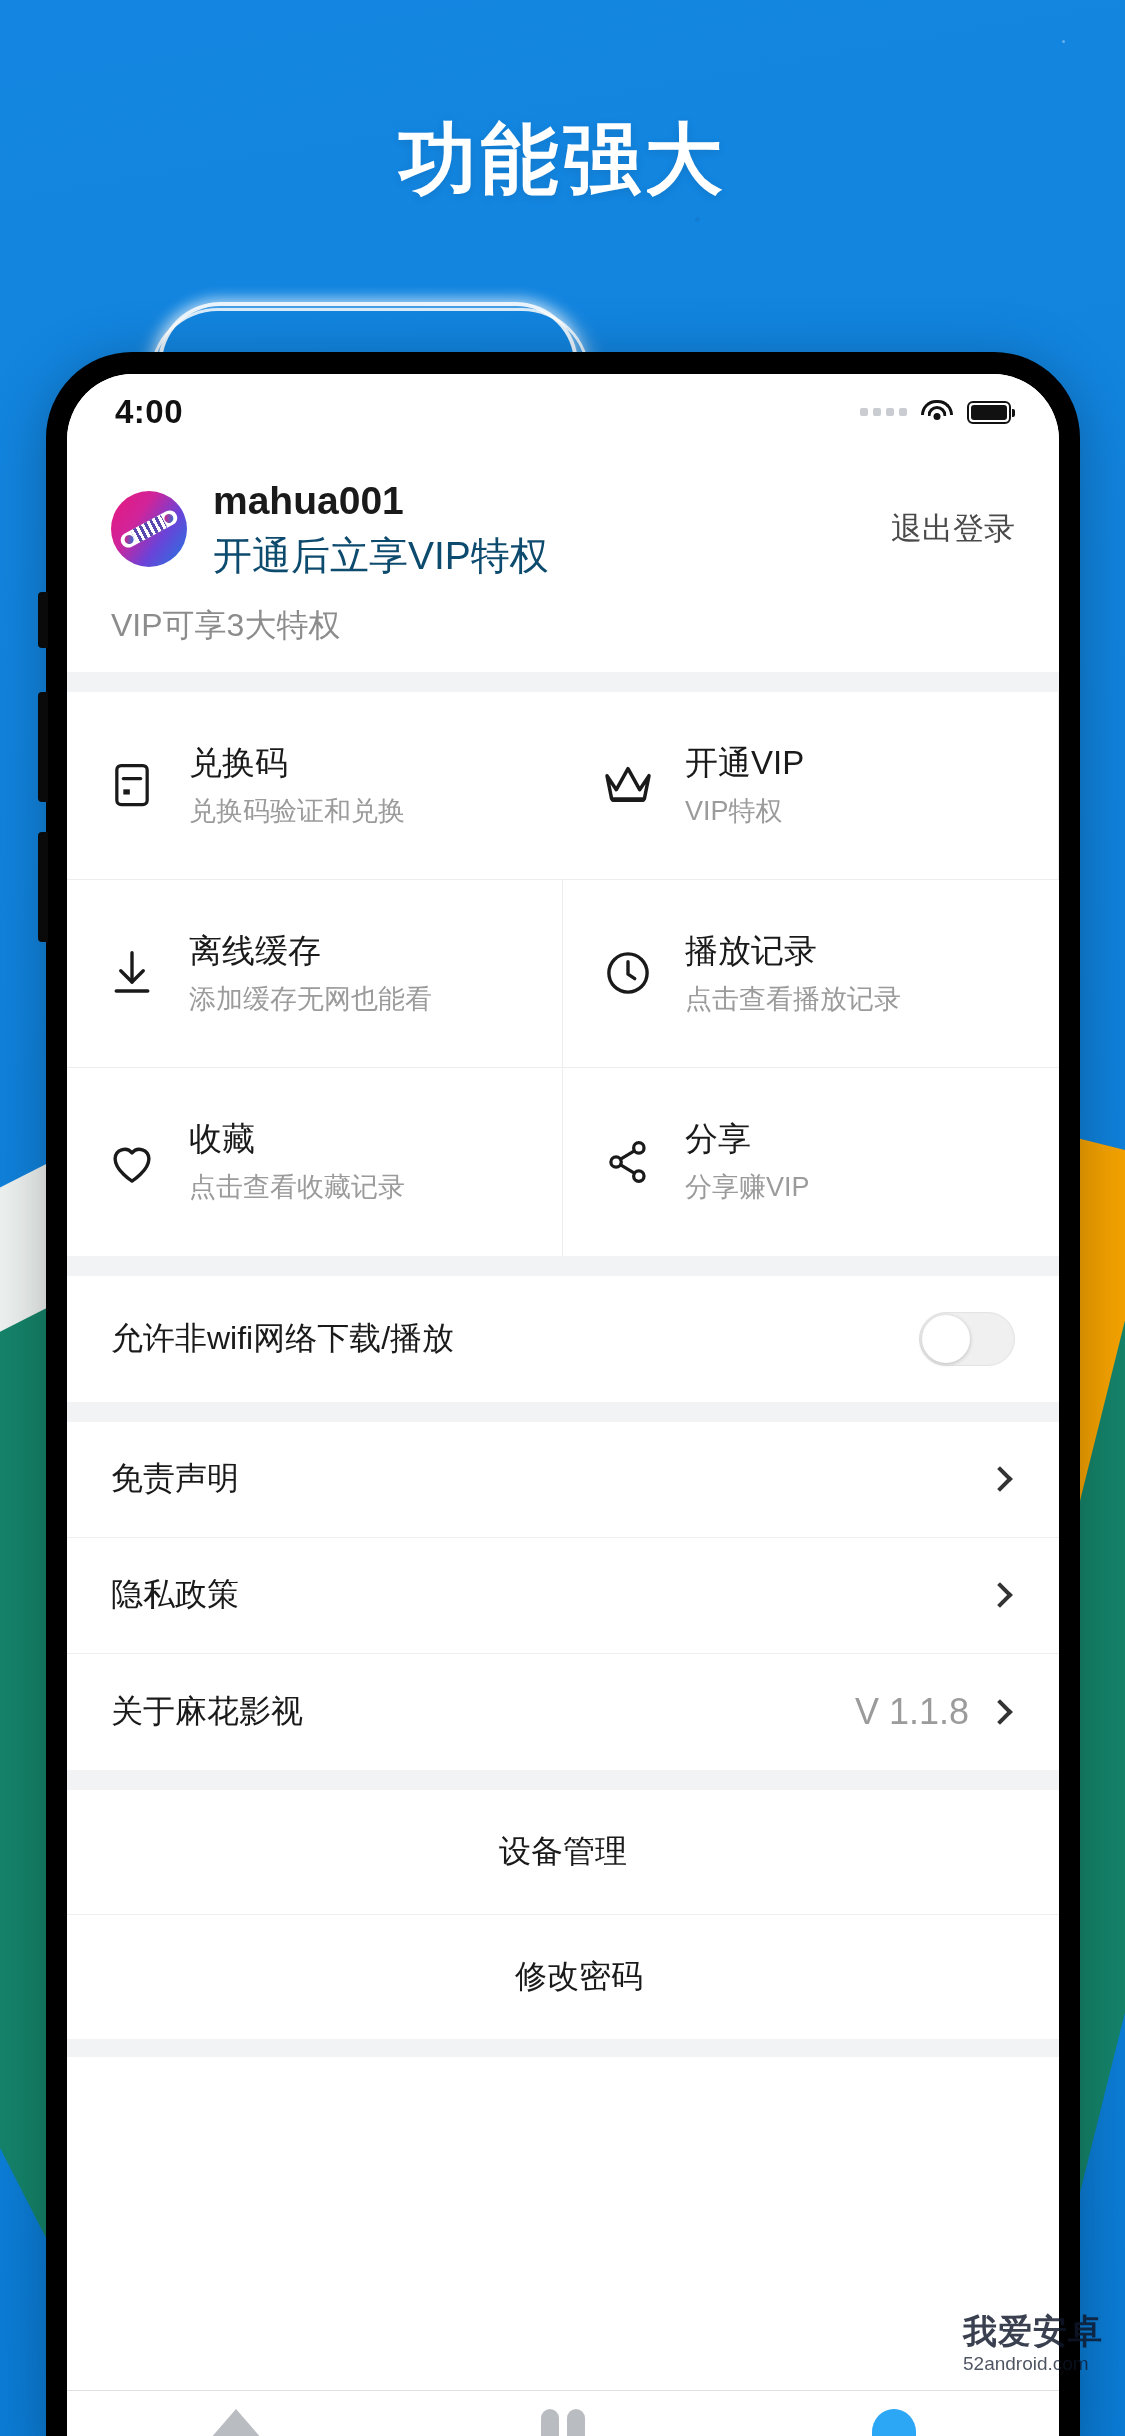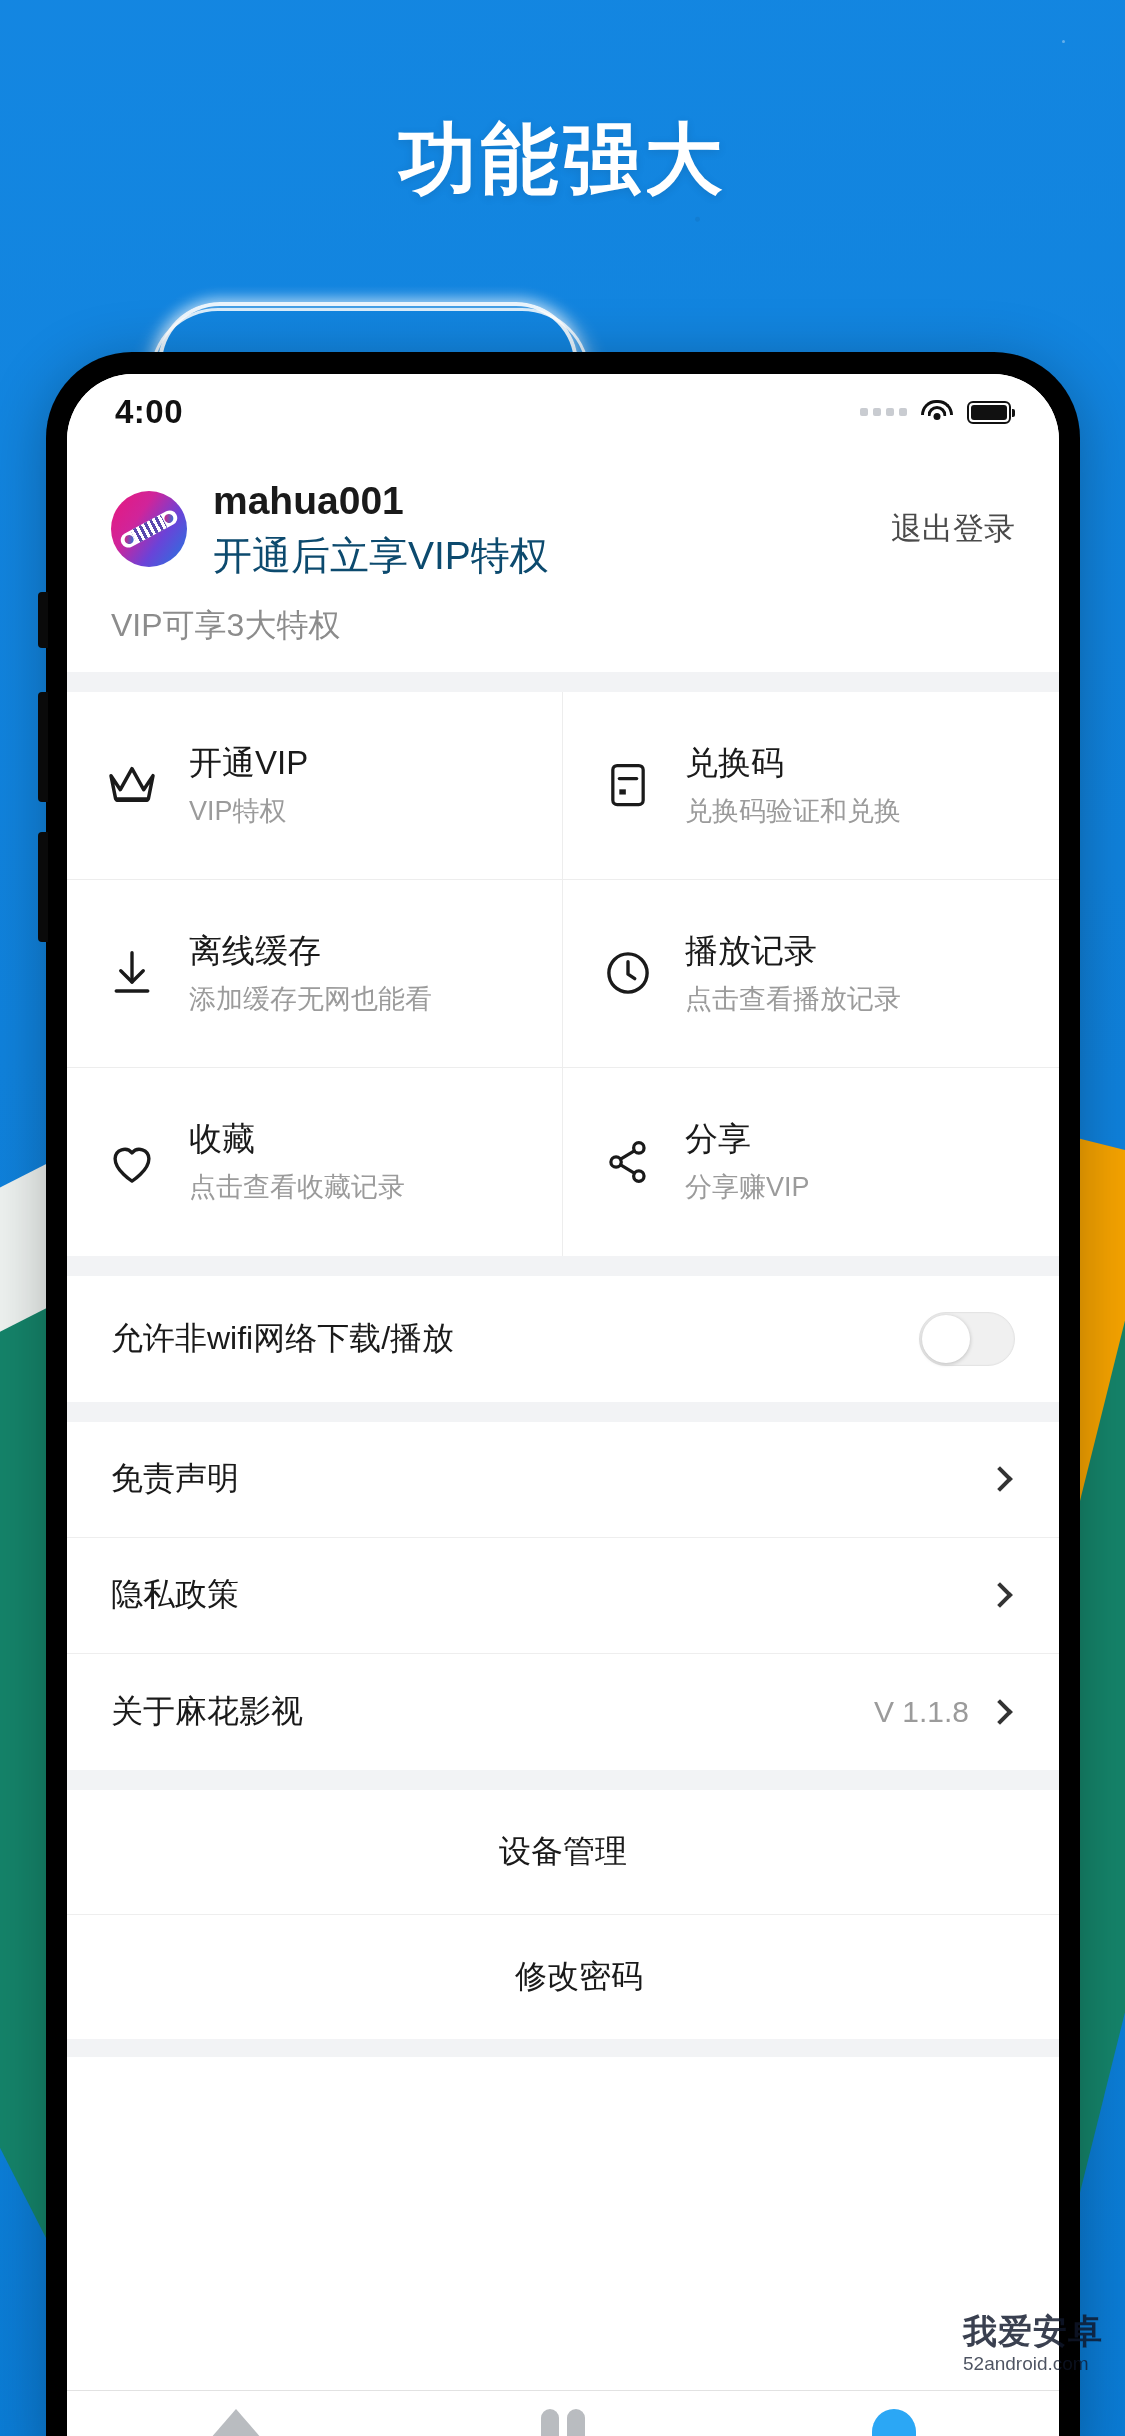--- a/index.html
+++ b/index.html
@@ -204,21 +204,21 @@
   }
 
   
   .link-rows { background:#fff; }
   .lrow {
     display:flex; align-items:center; padding:34px 44px; min-height:116px;
     border-bottom:1.5px solid #eeeeee;
   }
   .link-rows .lrow:last-child { border-bottom:none; }
   .lrow .label { font-size:32px; color:#1a1a1a; flex:1; }
-  .lrow .value { font-size:30px; color:#9b9b9b; margin-right:22px; }
+  .lrow .value { font-size:36px; color:#9b9b9b; margin-right:22px; }
   .chev { width:18px; height:18px; border-right:4.5px solid #333; border-top:4.5px solid #333;
     transform:rotate(45deg); flex:none; margin-right:6px; }
 
   
   .btn-rows { background:#fff; }
   .brow {
     text-align:center; font-size:32px; color:#1a1a1a;
     padding:40px 0; border-bottom:1.5px solid #eeeeee;
   }
   .btn-rows .brow:last-child { border-bottom:none;padding-left:32px; }
@@ -325,44 +325,44 @@
         </div>
         <div class="logout">退出登录</div>
       </div>
 
       <div class="vip-note">VIP可享3大特权</div>
 
       <div class="gap"></div>
 
       <div class="grid">
 
-        <div class="cell left">
-          <div class="ico">
-            <svg width="56" height="56" viewBox="0 0 24 24" fill="none" stroke="#1a1a1a" stroke-width="1.5" stroke-linejoin="round" stroke-linecap="round">
-              <path d="M3 8l4 6 5-9 5 9 4-6-2 10H5z"></path>
-                <path d="M5.5 18.5h13"></path>
-            </svg>
-          </div>
-          <div class="txt">
-            <div class="t1">开通VIP</div>
-            <div class="t2">VIP特权</div>
-          </div>
-        </div>
-
         <div class="cell">
           <div class="ico">
             <svg width="52" height="52" viewBox="0 0 24 24" fill="none" stroke="#1a1a1a" stroke-width="1.5" stroke-linejoin="round" stroke-linecap="round">
               <rect x="5" y="3" width="14" height="18" rx="2"></rect>
                 <path d="M8 9h8"></path>
                 <rect x="8" y="14" width="3" height="2.4" fill="#1a1a1a" stroke="none"></rect>
             </svg>
           </div>
           <div class="txt">
             <div class="t1">兑换码</div>
             <div class="t2">兑换码验证和兑换</div>
+          </div>
+        </div>
+
+        <div class="cell left">
+          <div class="ico">
+            <svg width="56" height="56" viewBox="0 0 24 24" fill="none" stroke="#1a1a1a" stroke-width="1.5" stroke-linejoin="round" stroke-linecap="round">
+              <path d="M3 8l4 6 5-9 5 9 4-6-2 10H5z"></path>
+                <path d="M5.5 18.5h13"></path>
+            </svg>
+          </div>
+          <div class="txt">
+            <div class="t1">开通VIP</div>
+            <div class="t2">VIP特权</div>
           </div>
         </div>
 
         <div class="cell left">
           <div class="ico">
             <svg width="54" height="54" viewBox="0 0 24 24" fill="none" stroke="#1a1a1a" stroke-width="1.5" stroke-linejoin="round" stroke-linecap="round">
               <path d="M12 3v13"></path>
                 <path d="M7 11l5 5 5-5"></path>
                 <path d="M5 20h14"></path>
             </svg>

